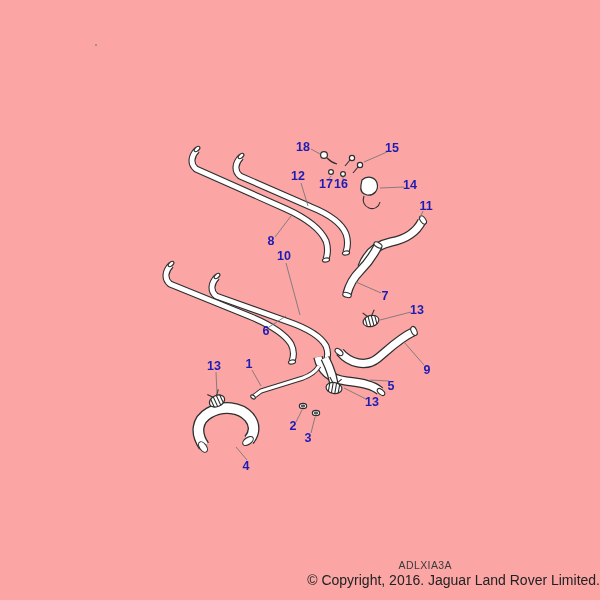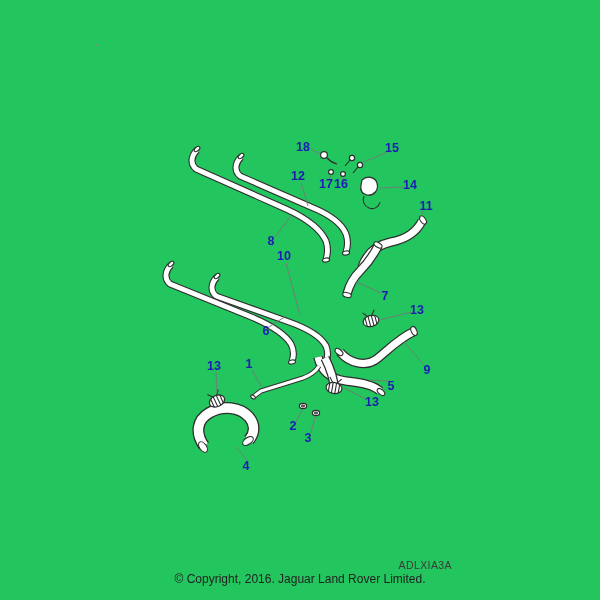--- a/index.html
+++ b/index.html
@@ -1,18 +1,18 @@
 <!DOCTYPE html>
 <html><head>
 <meta charset="utf-8">
 <style>
   * { margin:0; padding:0; box-sizing:border-box; }
   html, body { width:600px; height:600px; background:#ffffff; }
   .page {
-    position:relative; width:600px; height:600px; background:#22c55e;
+    position:relative; width:600px; height:600px; background:#fca5a5;
     font-family:"Liberation Sans", sans-serif; overflow:hidden;
   }
   svg.diagram { position:absolute; left:0; top:0; }
 
   
   svg .p-out { fill:none; stroke:#2e2e2e; stroke-width:7;   stroke-linejoin:round; stroke-linecap:butt; }
   svg .p-in  { fill:none; stroke:#ffffff; stroke-width:4.8; stroke-linejoin:round; stroke-linecap:butt; }
   svg .h-out { fill:none; stroke:#2e2e2e; stroke-width:9.5; stroke-linejoin:round; stroke-linecap:butt; }
   svg .h-in  { fill:none; stroke:#ffffff; stroke-width:7;   stroke-linejoin:round; stroke-linecap:butt; }
   svg .b-out { fill:none; stroke:#2e2e2e; stroke-width:12;  stroke-linejoin:round; stroke-linecap:butt; }
@@ -30,21 +30,21 @@
     font-size:12.5px; font-weight:bold;
     fill:#1c1cb4; text-anchor:middle;
   }
 
   .code {
     position:absolute; top:559px; right:148px;
     font-size:10.5px; color:#3a3a3a; letter-spacing:0.4px;
   }
   .copyright {
     position:absolute; top:572px; left:0; width:100%;
-    text-align:center; font-size:12px; color:#222222;
+    text-align:right; font-size:14px; color:#222222;
   }
 </style>
 </head>
 <body>
 
 <div class="page">
 
   <svg class="diagram" width="600" height="600" viewBox="0 0 600 600">
 
     <defs>

